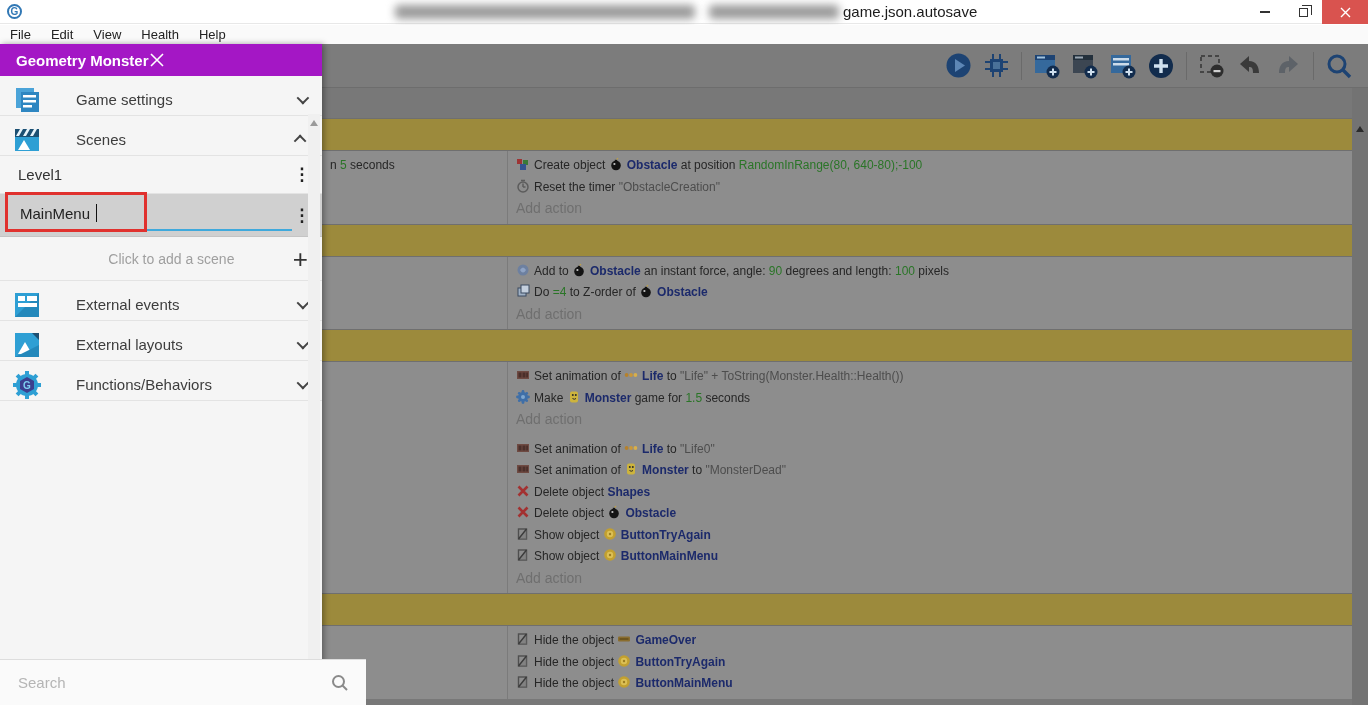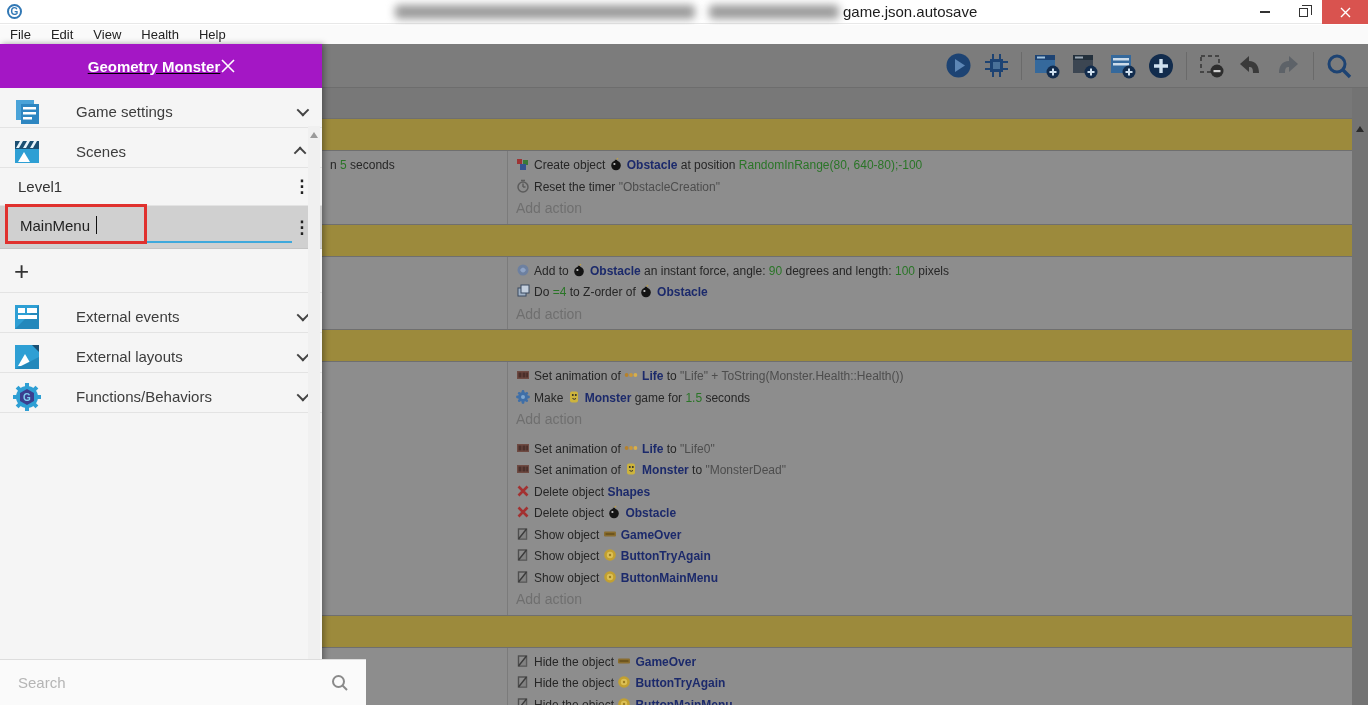--- a/index.html
+++ b/index.html
@@ -41,21 +41,21 @@
   .tk-param { color:#2a7527; }
   .tk-string { color:#4d4d4d; }
   .add-action { font-size:14px; line-height:21.5px; color:#6f6f6f; }
   .ic { display:inline-block; width:14px; height:14px; vertical-align:-2px; margin-right:4px; }
   .ic svg { display:block; }
   .es-scrollbar { position:absolute; right:0; top:88px; width:16px; height:617px; background:#737373; }
   .es-sb-up { position:absolute; left:4px; top:38px; width:0; height:0; border-left:4px solid transparent; border-right:4px solid transparent; border-bottom:6px solid #2b2b2b; }
 
   
   .drawer { position:absolute; left:0; top:44px; width:322px; height:661px; background:#f5f5f5; box-shadow:2px 0 6px rgba(0,0,0,0.35); }
-  .drawer-header { height:44px; background:#a417c5; display:flex; align-items:center; justify-content:center; padding:0 14px 0 16px;text-decoration:underline; }
+  .drawer-header { height:32px; background:#a417c5; display:flex; align-items:center; justify-content:flex-start; padding:0 14px 0 16px; }
   .drawer-title { color:#fff; font-size:15px; font-weight:bold; }
   .drawer-body { position:relative; height:583px; }
   .side-row { height:40px; display:flex; align-items:center; border-bottom:1px solid #e3e3e3; padding:8px 16px 0 12px; background:#f5f5f5; }
   .side-icon { width:30px; height:30px; margin-right:34px; }
   .side-label { flex:1; font-size:15px; color:#3d3d3d; }
   .chev { width:9px; height:9px; border-right:2px solid #444; border-bottom:2px solid #444; }
   .chev-down { transform:rotate(45deg) translateY(-2px); }
   .chev-up { transform:rotate(-135deg) translateY(-2px); }
   .scene-row { height:38px; display:flex; align-items:center; border-bottom:1px solid #e3e3e3; padding:0 10px 0 18px; }
   .scene-name { flex:1; font-size:15px; color:#333; }
@@ -305,28 +305,20 @@
                 <circle cx="7" cy="8.5" r="4.8" fill="#141414"></circle>
                 <rect x="5.8" y="2.8" width="2.4" height="2.4" fill="#141414"></rect>
                 <path d="M7 2.8 L8.6 0.8 L9.4 2 Z" fill="#c9a53a"></path>
                 <circle cx="5.4" cy="7" r="1.1" fill="#e8e8e8" opacity="0.85"></circle>
               </svg></span><span class="tk-object">Obstacle</span></div>
           <div class="a-line"><span class="ic"><svg width="14" height="14" viewBox="0 0 14 14">
                 <rect x="2.5" y="2" width="8" height="10" fill="none" stroke="#4f4f4f" stroke-width="1.4"></rect>
                 <path d="M10.5 2 L2.5 12 L2.5 12 L10.5 12 Z" fill="#777" opacity="0.5"></path>
                 <path d="M10.5 2 L2.5 12" stroke="#3b3b3b" stroke-width="1.4"></path>
               </svg></span><span class="tk-plain">Show object </span><span class="ic"><svg width="14" height="14" viewBox="0 0 14 14">
-                <rect x="1" y="4.5" width="12" height="5" rx="1" fill="#8a6d2e"></rect>
-                <rect x="2.5" y="6" width="9" height="2" fill="#6e561f"></rect>
-              </svg></span><span class="tk-object">GameOver</span></div>
-          <div class="a-line"><span class="ic"><svg width="14" height="14" viewBox="0 0 14 14">
-                <rect x="2.5" y="2" width="8" height="10" fill="none" stroke="#4f4f4f" stroke-width="1.4"></rect>
-                <path d="M10.5 2 L2.5 12 L2.5 12 L10.5 12 Z" fill="#777" opacity="0.5"></path>
-                <path d="M10.5 2 L2.5 12" stroke="#3b3b3b" stroke-width="1.4"></path>
-              </svg></span><span class="tk-plain">Show object </span><span class="ic"><svg width="14" height="14" viewBox="0 0 14 14">
                 <circle cx="7" cy="7" r="5.8" fill="#c2a030"></circle>
                 <circle cx="7" cy="7" r="3.2" fill="#dcc055"></circle>
                 <circle cx="7" cy="7" r="1.2" fill="#9a7c22"></circle>
               </svg></span><span class="tk-object">ButtonTryAgain</span></div>
           <div class="a-line"><span class="ic"><svg width="14" height="14" viewBox="0 0 14 14">
                 <rect x="2.5" y="2" width="8" height="10" fill="none" stroke="#4f4f4f" stroke-width="1.4"></rect>
                 <path d="M10.5 2 L2.5 12 L2.5 12 L10.5 12 Z" fill="#777" opacity="0.5"></path>
                 <path d="M10.5 2 L2.5 12" stroke="#3b3b3b" stroke-width="1.4"></path>
               </svg></span><span class="tk-plain">Show object </span><span class="ic"><svg width="14" height="14" viewBox="0 0 14 14">
                 <circle cx="7" cy="7" r="5.8" fill="#c2a030"></circle>
@@ -415,20 +407,21 @@
       </div>
 
       <div class="scene-row-selected">
         <input class="scene-input" type="text" value="MainMenu" style="">
         <span class="caret"></span>
         <span class="kebab">⋮</span>
         <div class="red-annotation"></div>
       </div>
 
       <div class="add-scene-row">
+        <span class="add-scene-label">Click to add a scene</span>
         <span class="plus-glyph">+</span>
       </div>
 
       <div class="side-row">
         <span class="side-icon">
           <svg width="30" height="30" viewBox="0 0 30 30">
               <rect x="3" y="3" width="24" height="24" fill="#2e9fd4"></rect>
               <path d="M3 27 L27 3 L27 27 Z" fill="#2388bb"></path>
               <rect x="6" y="6" width="7" height="5" fill="#fff"></rect>
               <rect x="15" y="6" width="10" height="5" fill="#fff"></rect>

